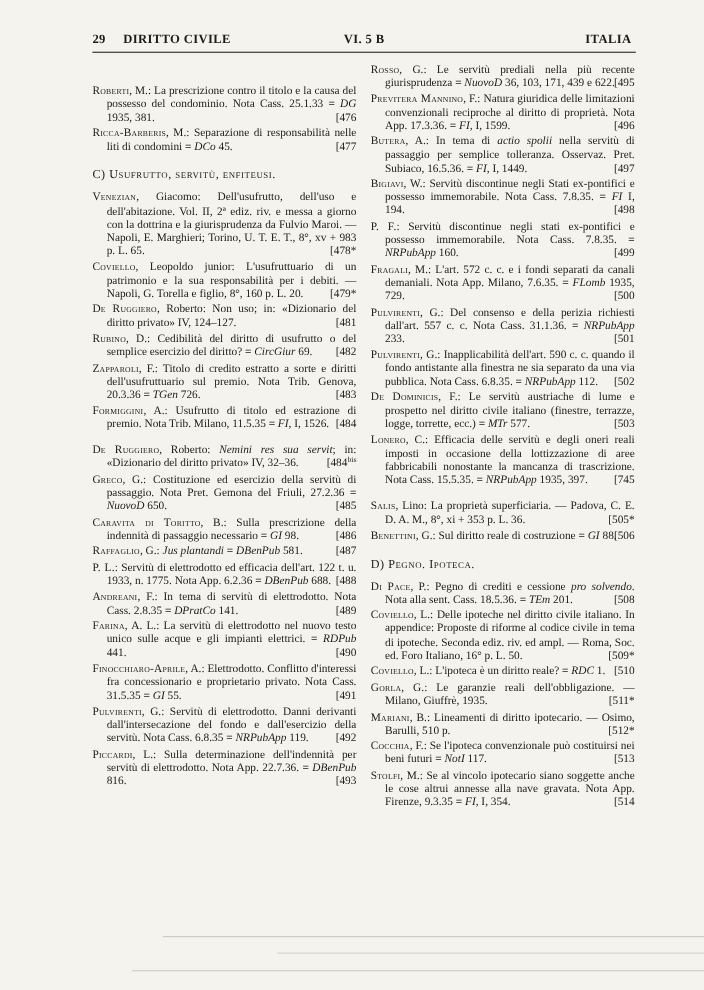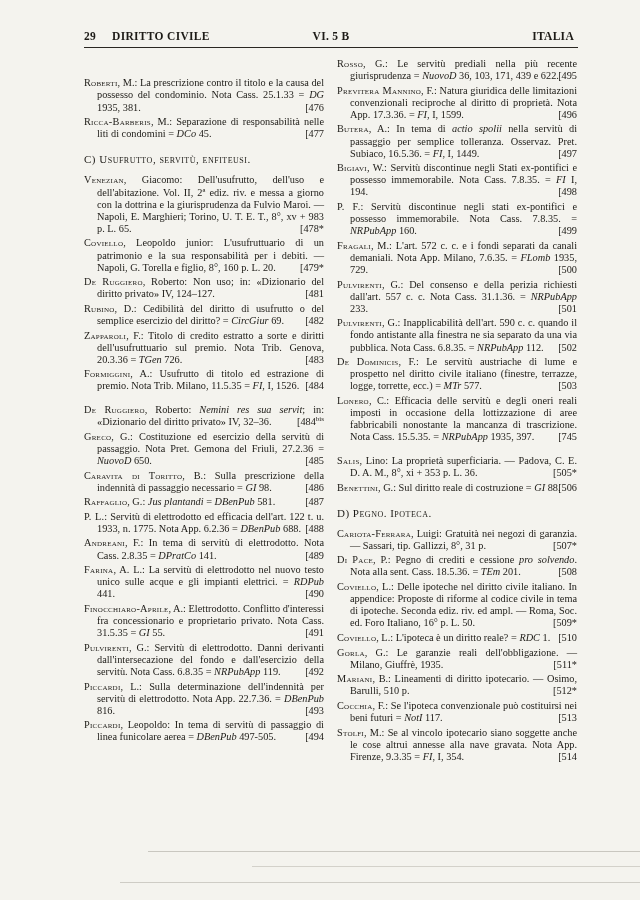--- a/index.html
+++ b/index.html
@@ -59,38 +59,36 @@
         <div class="entry"><span class="author">De Ruggiero</span><span>, Roberto:</span> <span><i>Nemini res sua servit</i>; in: «Dizionario del diritto privato» IV, 32–36.</span><span class="ref">[484<sup>bis</sup></span></div>
         <div class="entry"><span class="author">Greco</span><span>, G.:</span> <span>Costituzione ed esercizio della servitù di passaggio. Nota Pret. Gemona del Friuli, 27.2.36 = <i>NuovoD</i> 650.</span><span class="ref">[485</span></div>
         <div class="entry"><span class="author">Caravita di Toritto</span><span>, B.:</span> <span>Sulla prescrizione della indennità di passaggio necessario = <i>GI</i> 98.</span><span class="ref">[486</span></div>
         <div class="entry"><span class="author">Raffaglio</span><span>, G.:</span> <span><i>Jus plantandi</i> = <i>DBenPub</i> 581.</span><span class="ref">[487</span></div>
         <div class="entry"><span class="author">P. L.</span><span>:</span> <span>Servitù di elettrodotto ed efficacia dell'art. 122 t. u. 1933, n. 1775. Nota App. 6.2.36 = <i>DBenPub</i> 688.</span><span class="ref">[488</span></div>
         <div class="entry"><span class="author">Andreani</span><span>, F.:</span> <span>In tema di servitù di elettrodotto. Nota Cass. 2.8.35 = <i>DPratCo</i> 141.</span><span class="ref">[489</span></div>
         <div class="entry"><span class="author">Farina</span><span>, A. L.:</span> <span>La servitù di elettrodotto nel nuovo testo unico sulle acque e gli impianti elettrici. = <i>RDPub</i> 441.</span><span class="ref">[490</span></div>
         <div class="entry"><span class="author">Finocchiaro-Aprile</span><span>, A.:</span> <span>Elettrodotto. Conflitto d'interessi fra concessionario e proprietario privato. Nota Cass. 31.5.35 = <i>GI</i> 55.</span><span class="ref">[491</span></div>
         <div class="entry"><span class="author">Pulvirenti</span><span>, G.:</span> <span>Servitù di elettrodotto. Danni derivanti dall'intersecazione del fondo e dall'esercizio della servitù. Nota Cass. 6.8.35 = <i>NRPubApp</i> 119.</span><span class="ref">[492</span></div>
         <div class="entry"><span class="author">Piccardi</span><span>, L.:</span> <span>Sulla determinazione dell'indennità per servitù di elettrodotto. Nota App. 22.7.36. = <i>DBenPub</i> 816.</span><span class="ref">[493</span></div>
-        <div class="entry"><span class="author">Piccardi</span><span>, Leopoldo:</span> <span>In tema di servitù di passaggio di linea funicolare aerea = <i>DBenPub</i> 497-505.</span><span class="ref">[494</span></div>
       </div>
     <div class="col">
         <div class="entry"><span class="author">Rosso</span><span>, G.:</span> <span>Le servitù prediali nella più recente giurisprudenza = <i>NuovoD</i> 36, 103, 171, 439 e 622.</span><span class="ref">[495</span></div>
         <div class="entry"><span class="author">Previtera Mannino</span><span>, F.:</span> <span>Natura giuridica delle limitazioni convenzionali reciproche al diritto di proprietà. Nota App. 17.3.36. = <i>FI</i>, I, 1599.</span><span class="ref">[496</span></div>
         <div class="entry"><span class="author">Butera</span><span>, A.:</span> <span>In tema di <i>actio spolii</i> nella servitù di passaggio per semplice tolleranza. Osservaz. Pret. Subiaco, 16.5.36. = <i>FI</i>, I, 1449.</span><span class="ref">[497</span></div>
         <div class="entry"><span class="author">Bigiavi</span><span>, W.:</span> <span>Servitù discontinue negli Stati ex-pontifici e possesso immemorabile. Nota Cass. 7.8.35. = <i>FI</i> I, 194.</span><span class="ref">[498</span></div>
         <div class="entry"><span class="author">P. F.</span><span>:</span> <span>Servitù discontinue negli stati ex-pontifici e possesso immemorabile. Nota Cass. 7.8.35. = <i>NRPubApp</i> 160.</span><span class="ref">[499</span></div>
         <div class="entry"><span class="author">Fragali</span><span>, M.:</span> <span>L'art. 572 c. c. e i fondi separati da canali demaniali. Nota App. Milano, 7.6.35. = <i>FLomb</i> 1935, 729.</span><span class="ref">[500</span></div>
         <div class="entry"><span class="author">Pulvirenti</span><span>, G.:</span> <span>Del consenso e della perizia richiesti dall'art. 557 c. c. Nota Cass. 31.1.36. = <i>NRPubApp</i> 233.</span><span class="ref">[501</span></div>
         <div class="entry"><span class="author">Pulvirenti</span><span>, G.:</span> <span>Inapplicabilità dell'art. 590 c. c. quando il fondo antistante alla finestra ne sia separato da una via pubblica. Nota Cass. 6.8.35. = <i>NRPubApp</i> 112.</span><span class="ref">[502</span></div>
         <div class="entry"><span class="author">De Dominicis</span><span>, F.:</span> <span>Le servitù austriache di lume e prospetto nel diritto civile italiano (finestre, terrazze, logge, torrette, ecc.) = <i>MTr</i> 577.</span><span class="ref">[503</span></div>
         <div class="entry"><span class="author">Lonero</span><span>, C.:</span> <span>Efficacia delle servitù e degli oneri reali imposti in occasione della lottizzazione di aree fabbricabili nonostante la mancanza di trascrizione. Nota Cass. 15.5.35. = <i>NRPubApp</i> 1935, 397.</span><span class="ref">[745</span></div>
         <div class="gap"></div>
         <div class="entry"><span class="author">Salis</span><span>, Lino:</span> <span>La proprietà superficiaria. — Padova, C. E. D. A. M., 8°, xi + 353 p. L. 36.</span><span class="ref">[505*</span></div>
         <div class="entry"><span class="author">Benettini</span><span>, G.:</span> <span>Sul diritto reale di costruzione = <i>GI</i> 88.</span><span class="ref">[506</span></div>
         <div class="heading">D) Pegno. Ipoteca.</div>
-        <div class="entry"><span class="author">Cariota-Ferrara</span><span>, Luigi:</span> <span>Gratuità nei negozi di garanzia. — Sassari, tip. Gallizzi, 8°, 31 p.</span><span class="ref">[507*</span></div>
         <div class="entry"><span class="author">Di Pace</span><span>, P.:</span> <span>Pegno di crediti e cessione <i>pro solvendo</i>. Nota alla sent. Cass. 18.5.36. = <i>TEm</i> 201.</span><span class="ref">[508</span></div>
         <div class="entry"><span class="author">Coviello</span><span>, L.:</span> <span>Delle ipoteche nel diritto civile italiano. In appendice: Proposte di riforme al codice civile in tema di ipoteche. Seconda ediz. riv. ed ampl. — Roma, Soc. ed. Foro Italiano, 16° p. L. 50.</span><span class="ref">[509*</span></div>
         <div class="entry"><span class="author">Coviello</span><span>, L.:</span> <span>L'ipoteca è un diritto reale? = <i>RDC</i> 1.</span><span class="ref">[510</span></div>
         <div class="entry"><span class="author">Gorla</span><span>, G.:</span> <span>Le garanzie reali dell'obbligazione. — Milano, Giuffrè, 1935.</span><span class="ref">[511*</span></div>
         <div class="entry"><span class="author">Mariani</span><span>, B.:</span> <span>Lineamenti di diritto ipotecario. — Osimo, Barulli, 510 p.</span><span class="ref">[512*</span></div>
         <div class="entry"><span class="author">Cocchia</span><span>, F.:</span> <span>Se l'ipoteca convenzionale può costituirsi nei beni futuri = <i>NotI</i> 117.</span><span class="ref">[513</span></div>
         <div class="entry"><span class="author">Stolfi</span><span>, M.:</span> <span>Se al vincolo ipotecario siano soggette anche le cose altrui annesse alla nave gravata. Nota App. Firenze, 9.3.35 = <i>FI</i>, I, 354.</span><span class="ref">[514</span></div>
       </div>
   </div>
 

